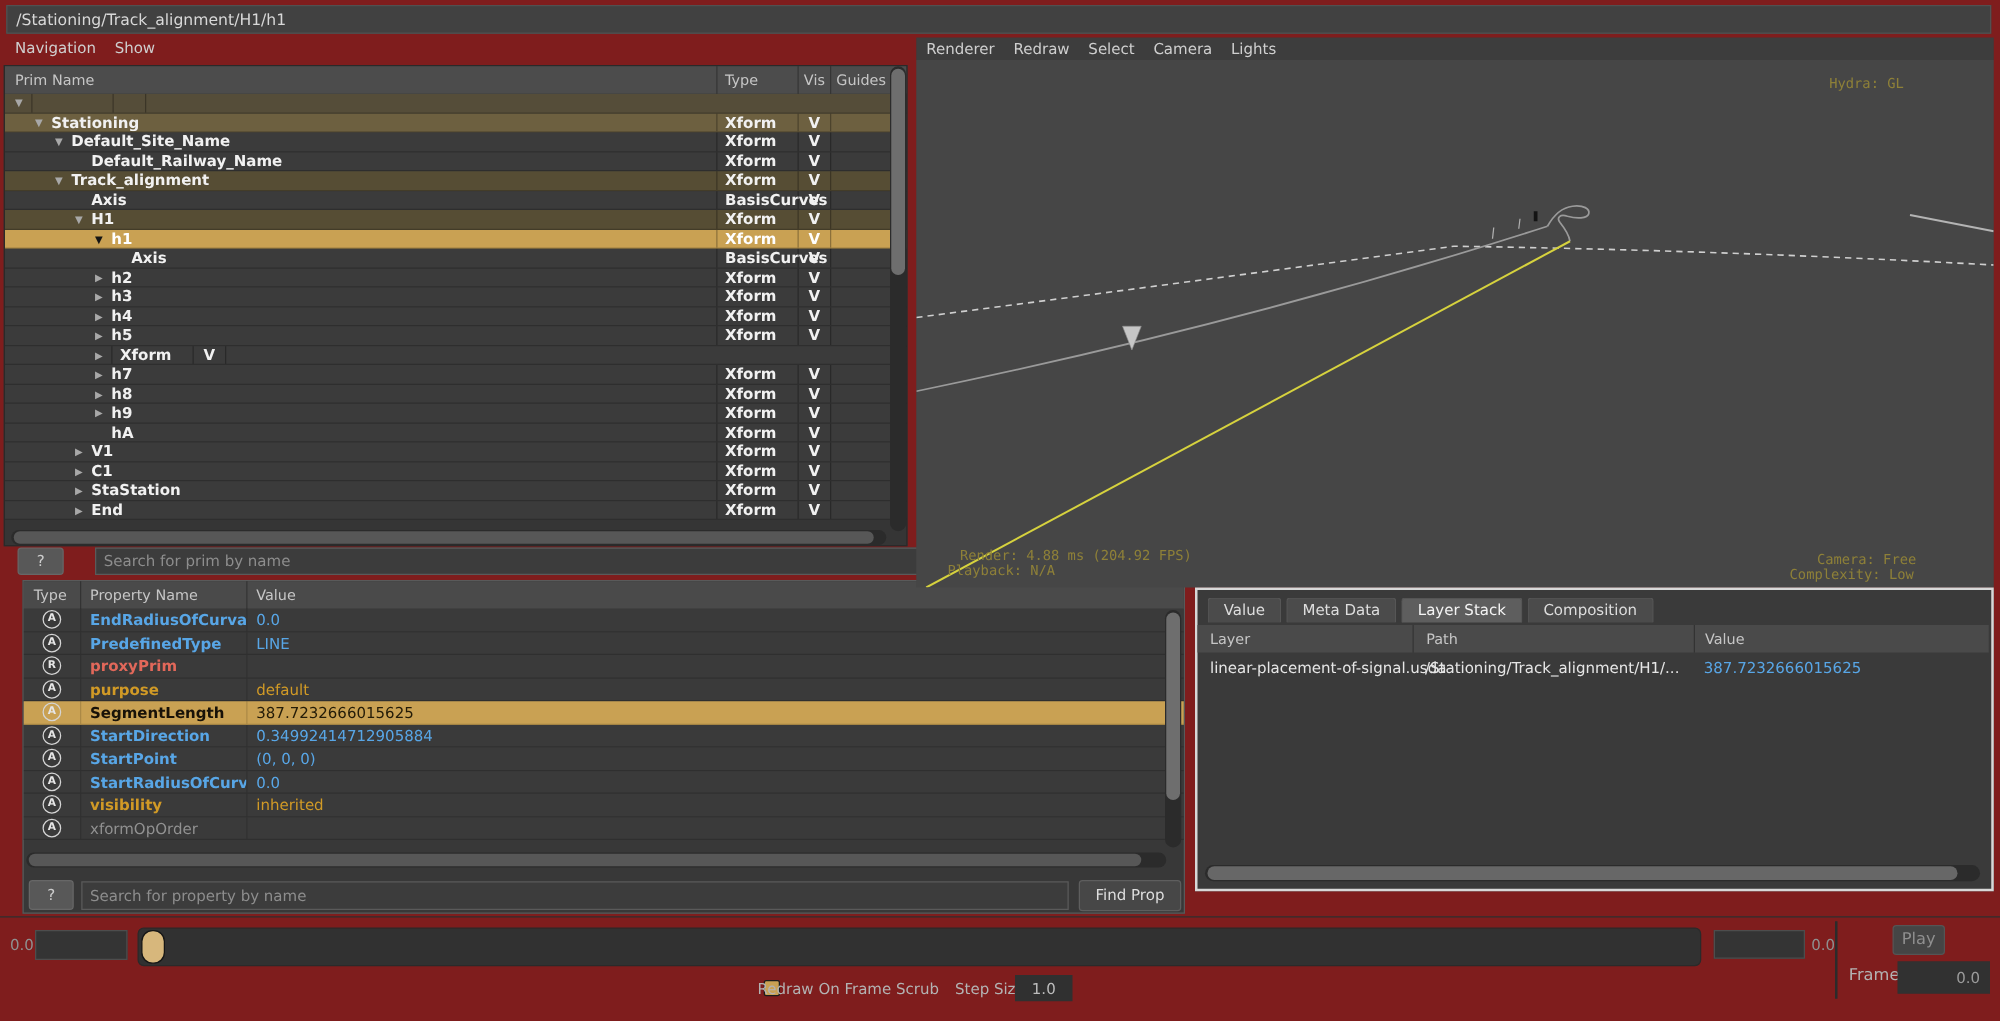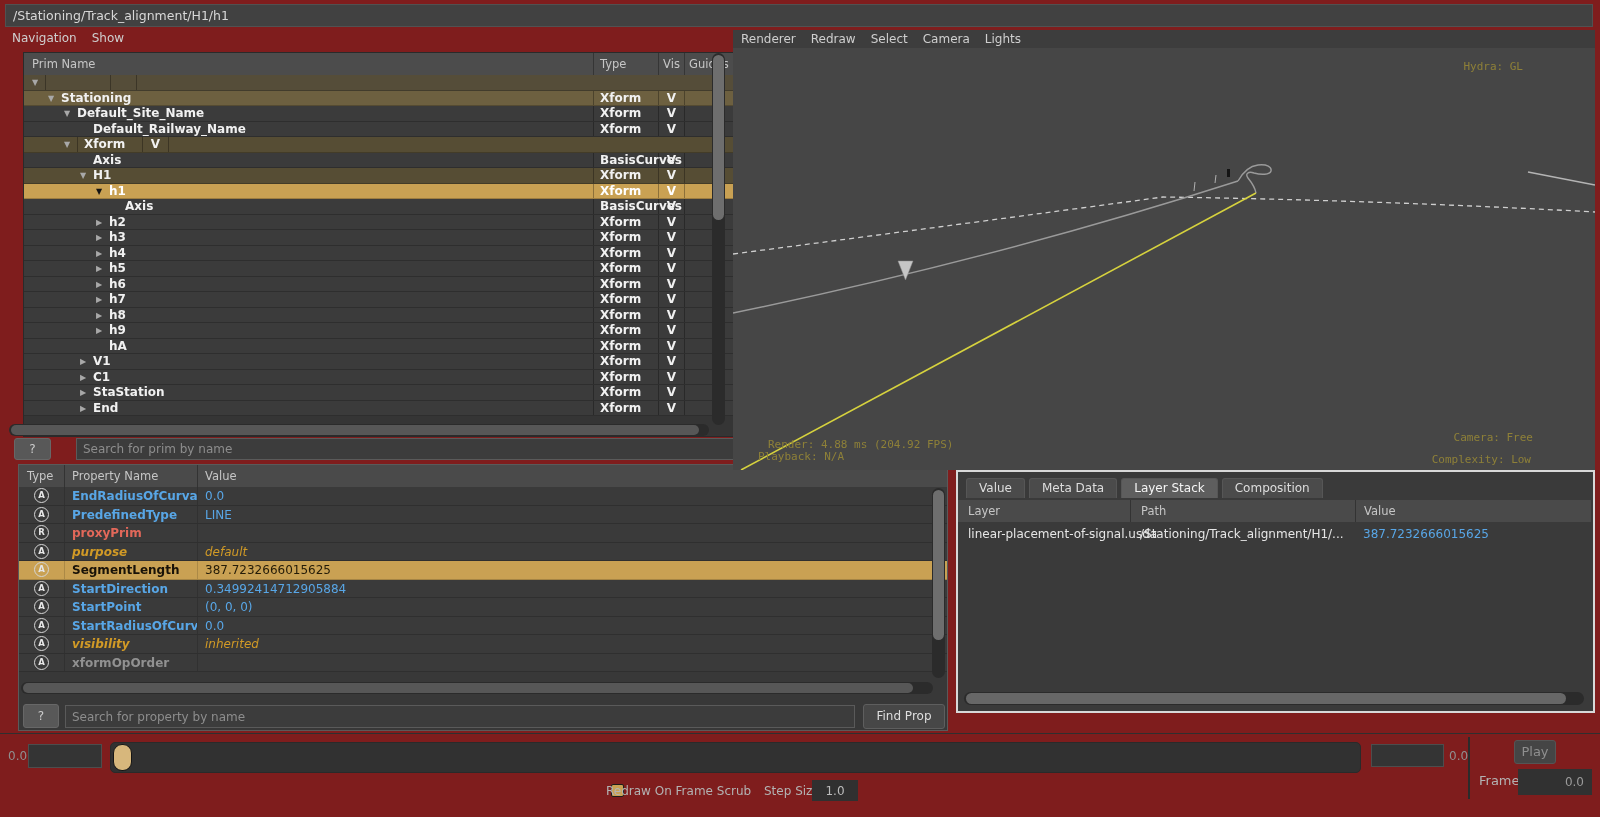--- a/index.html
+++ b/index.html
@@ -12,21 +12,21 @@
   .pathbar{left:5px;top:4px;width:1588px;height:23px;background:#414141;border:1px solid #515151;box-sizing:border-box;
            color:#d8d8d8;font-size:12.5px;line-height:21px;padding-left:7px;}
 
   
   .menubar{color:#cfcfcf;font-size:12px;}
   .menubar span{margin-right:15px;cursor:default;}
   .tree-menubar{left:12px;top:31px;}
   .vp-menubar{left:733px;top:30px;width:862px;height:18px;background:#3d3d3d;padding:2px 0 0 8px;box-sizing:border-box;}
 
   
-  .tree-panel{left:23px;top:52px;width:723px;height:385px;background:#353535;border:1px solid #2a2a2a;box-sizing:border-box;}
+  .tree-panel{left:3px;top:52px;width:723px;height:385px;background:#353535;border:1px solid #2a2a2a;box-sizing:border-box;}
   .tree-header{display:flex;height:22px;background:#4c4c4c;color:#c6c6c6;font-size:11.5px;line-height:22px;}
   .tree-header .c{box-sizing:border-box;}
   .c-name{flex:1;padding-left:8px;}
   .c-type{width:65px;border-left:1px solid rgba(0,0,0,.3);padding-left:6px;box-sizing:border-box;}
   .c-vis{width:26px;border-left:1px solid rgba(0,0,0,.3);text-align:center;box-sizing:border-box;}
   .c-guides{width:46px;border-left:1px solid rgba(0,0,0,.3);padding-left:4px;box-sizing:border-box;}
   .c-gutter{width:15px;}
   .tree-body{height:341px;overflow:hidden;}
   .tr-row{display:flex;height:15.5px;line-height:15.5px;font-size:12px;font-weight:bold;color:#f1f1f1;
           border-bottom:1px solid rgba(0,0,0,.22);box-sizing:border-box;}
@@ -60,23 +60,23 @@
   .pc-type{width:45px;padding-left:8px;box-sizing:border-box;}
   .pc-name{width:133px;border-left:1px solid rgba(0,0,0,.3);padding-left:7px;box-sizing:border-box;}
   .pc-value{flex:1;border-left:1px solid rgba(0,0,0,.3);padding-left:7px;box-sizing:border-box;}
   .prop-body{}
   .pr-row{display:flex;height:18.5px;line-height:18.5px;background:#3a3a3a;border-bottom:1px solid rgba(0,0,0,.18);box-sizing:border-box;font-size:12px;}
   .pr-row .picon-cell{width:45px;display:flex;justify-content:center;align-items:center;box-sizing:border-box;}
   .picon{width:13px;height:13px;border:1px solid #d5d5d5;border-radius:50%;color:#e6e6e6;font-size:8.5px;line-height:12px;text-align:center;font-weight:bold;}
   .pr-row .p-name{width:133px;padding-left:7px;box-sizing:border-box;font-weight:bold;white-space:nowrap;overflow:hidden;border-left:1px solid rgba(0,0,0,.15);}
   .pr-row .p-value{flex:1;padding-left:7px;box-sizing:border-box;border-left:1px solid rgba(0,0,0,.15);white-space:nowrap;}
   .pcol-blue .p-name,.pcol-blue .p-value{color:#58a6e6;}
-  .pcol-orange .p-name,.pcol-orange .p-value{color:#d19a26;font-style:italic;}
+  .pcol-orange .p-name,.pcol-orange .p-value{color:#d19a26;}
   .pcol-red .p-name,.pcol-red .p-value{color:#e2685a;}
-  .pcol-muted .p-name{color:#919191;font-weight:bold;}
+  .pcol-muted .p-name{color:#919191;font-weight:normal;}
   .prop-selected{background:#c9a153;}
   .prop-selected .p-name{color:#181208 !important;}
   .prop-selected .p-value{color:#241c08 !important;}
   .prop-vscroll{left:932px;top:488px;width:13px;height:190px;}
   .prop-vscroll .thumb{top:2px;height:150px;}
   .prop-hscroll{left:21px;top:682px;width:912px;height:12px;}
   .prop-hscroll .thumb{left:2px;width:890px;}
 
   
   .vp-canvas{left:733px;top:48px;width:862px;height:422px;background:#464646;overflow:hidden;}
@@ -162,20 +162,21 @@
     <span class="expander"></span>
     <span class="prim-name c">Default_Railway_Name</span>
     <span class="c-type">Xform</span>
     <span class="c-vis">V</span>
     <span class="c-guides"></span>
     <span class="c-gutter"></span>
   </div>
         <div class="tr-row st-ancestor">
     <span style="width: 40px;"></span>
     <span class="expander">▼</span>
+    <span class="prim-name c">Track_alignment</span>
     <span class="c-type">Xform</span>
     <span class="c-vis">V</span>
     <span class="c-guides"></span>
     <span class="c-gutter"></span>
   </div>
         <div class="tr-row st-dark">
     <span style="width: 56px;"></span>
     <span class="expander"></span>
     <span class="prim-name c">Axis</span>
     <span class="c-type">BasisCurves</span>
@@ -242,21 +243,20 @@
     <span class="expander">▶</span>
     <span class="prim-name c">h5</span>
     <span class="c-type">Xform</span>
     <span class="c-vis">V</span>
     <span class="c-guides"></span>
     <span class="c-gutter"></span>
   </div>
         <div class="tr-row st-dark">
     <span style="width: 72px;"></span>
     <span class="expander">▶</span>
-    <span class="prim-name c">h6</span>
     <span class="c-type">Xform</span>
     <span class="c-vis">V</span>
     <span class="c-guides"></span>
     <span class="c-gutter"></span>
   </div>
         <div class="tr-row st-dark">
     <span style="width: 72px;"></span>
     <span class="expander">▶</span>
     <span class="prim-name c">h7</span>
     <span class="c-type">Xform</span>
@@ -446,21 +446,21 @@
       <polygon points="165,213 180,213 172.5,232" fill="#c6c6c6" stroke="#8d8d8d" stroke-width="0.5"></polygon>
 
       <rect x="494" y="121" width="3" height="8" fill="#141414"></rect>
 
       <line x1="462" y1="134" x2="461" y2="143" stroke="#b0b0b0" stroke-width="1"></line>
       <line x1="483" y1="127" x2="482" y2="135" stroke="#b0b0b0" stroke-width="1"></line>
     </svg>
     <div class="hud mono" style="right:72px;top:12px;">Hydra: GL</div>
     <div class="hud mono" style="left:35px;top:390px;">Render: 4.88 ms (204.92 FPS)</div>
     <div class="hud mono" style="left:25px;top:402px;">Playback: N/A</div>
-    <div class="hud mono" style="right:62px;top:383px;">Camera: Free</div>
+    <div class="hud mono" style="right:62px;top:393px;">Camera: Free</div>
     <div class="hud mono" style="right:64px;top:405px;">Complexity: Low</div>
   </div>
 
   <div class="abs inspector">
     <div class="tabs">
         <div class="tab">Value</div>
         <div class="tab">Meta Data</div>
         <div class="tab active">Layer Stack</div>
         <div class="tab">Composition</div>
       </div>

